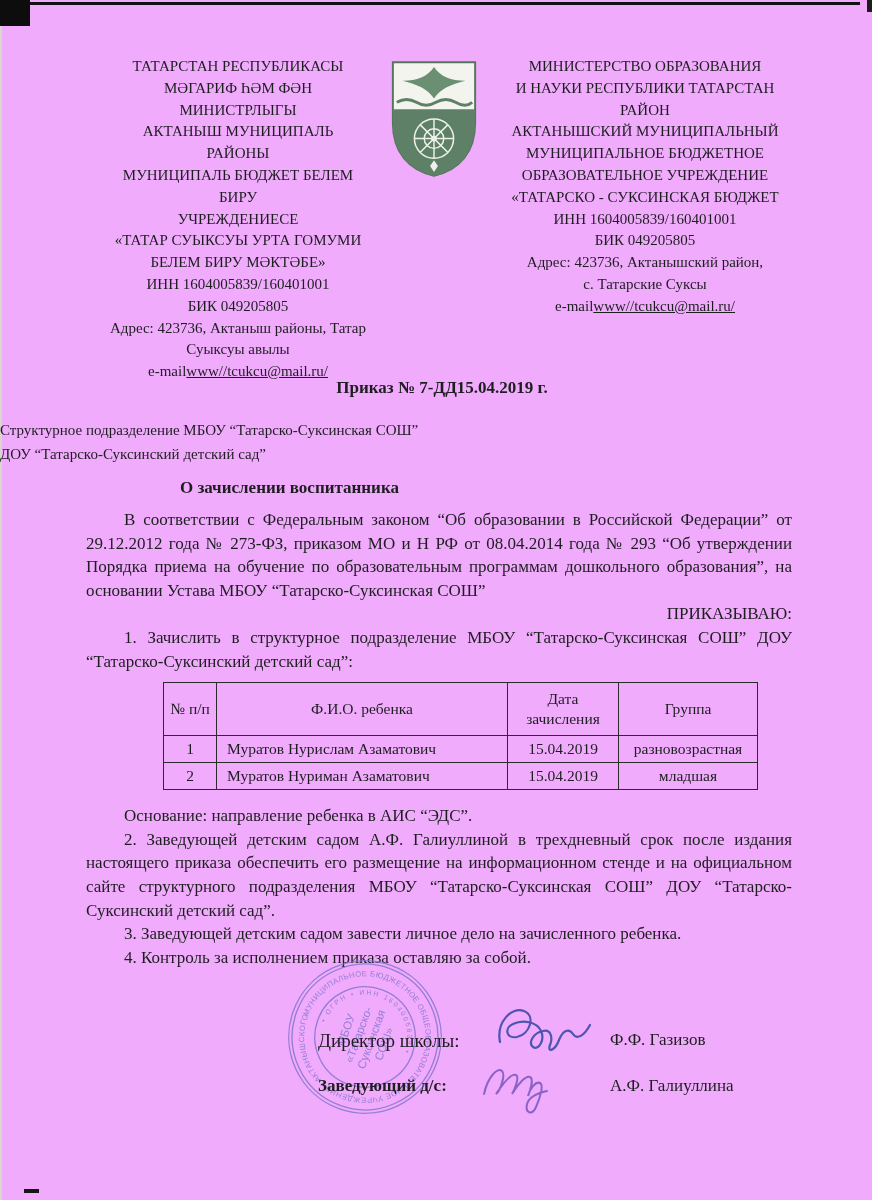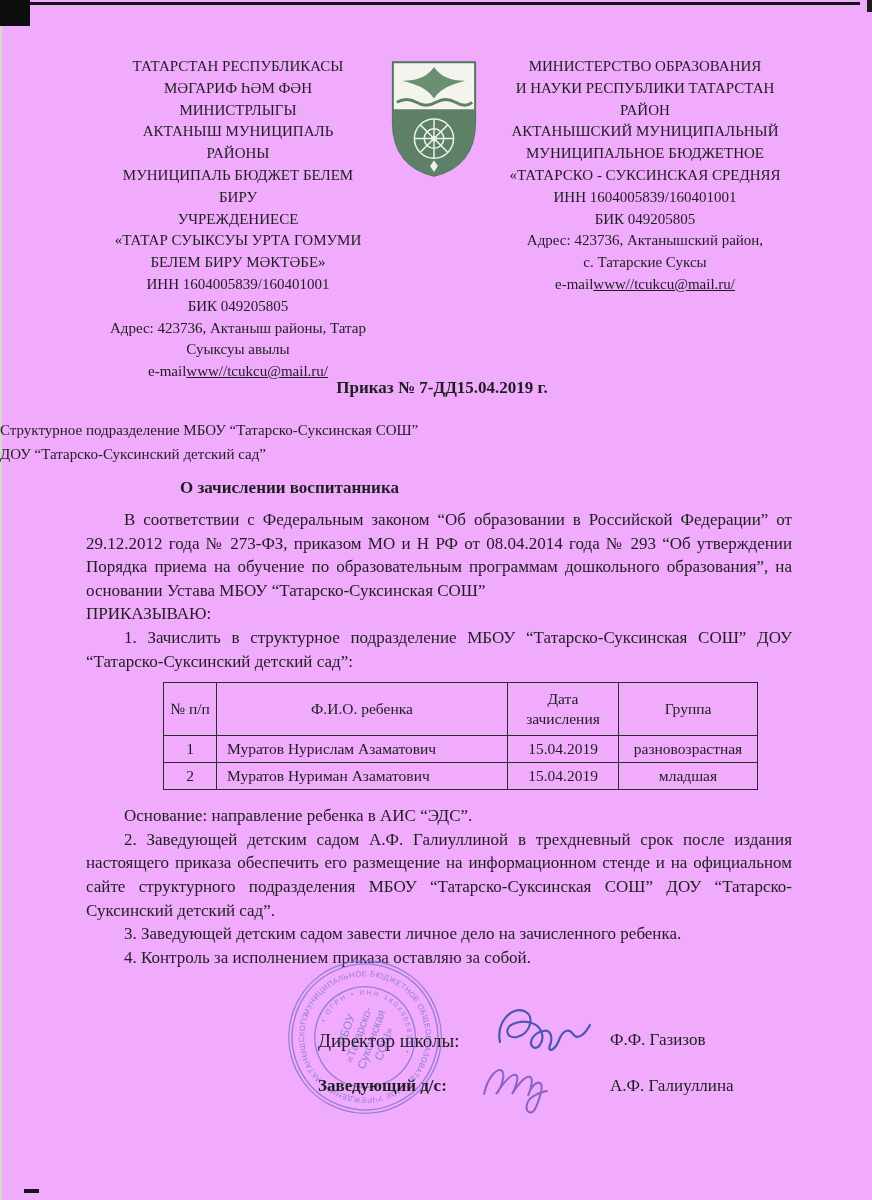--- a/index.html
+++ b/index.html
@@ -24,21 +24,21 @@
   .url{text-decoration:underline;}
 
   
   .order-line{position:absolute;top:378px;left:86px;right:74px;display:flex;justify-content:center;font-weight:bold;font-size:17px;}
 
   .doc-subtitle{position:absolute;top:418px;left:0;width:100%;font-size:15px;line-height:24px;}
   .doc-subject{position:absolute;top:478px;left:180px;font-weight:bold;font-size:17px;}
 
   .doc-body{position:absolute;top:508px;left:86px;width:706px;font-size:17px;line-height:23.6px;}
   .doc-body p{margin:0;text-align:justify;text-indent:38px;}
-  .doc-body p.center{text-align:left;text-indent:0;}
+  .doc-body p.center{text-align:right;text-indent:0;}
 
   table.enroll{border-collapse:collapse;margin:9px 0 0 77px;font-size:15.5px;}
   table.enroll th,table.enroll td{border:1.2px solid #2b2b2b;font-weight:normal;}
   table.enroll th{height:48px;text-align:center;vertical-align:middle;padding:2px 5px;line-height:20px;}
   table.enroll td{height:24px;padding:1px 6px;text-align:center;}
   table.enroll td.fio{text-align:left;padding-left:10px;}
   .col-num{width:42px;}
   .col-fio{width:280px;}
   .col-date{width:100px;}
   .col-grp{width:128px;}
@@ -99,21 +99,22 @@
         <path d="M48,104 l4,6 -4,6 -4,-6 z" fill="#eef1ea"></path>
       </svg>
     </div>
 
     <div class="org-col org-right">
       <div>МИНИСТЕРСТВО ОБРАЗОВАНИЯ</div>
       <div>И НАУКИ РЕСПУБЛИКИ ТАТАРСТАН</div>
       <div>РАЙОН</div>
       <div>АКТАНЫШСКИЙ МУНИЦИПАЛЬНЫЙ</div>
       <div>МУНИЦИПАЛЬНОЕ БЮДЖЕТНОЕ</div>
-      <div>«ТАТАРСКО - СУКСИНСКАЯ СРЕДНЯЯ</div>
+      <div>ОБРАЗОВАТЕЛЬНОЕ УЧРЕЖДЕНИЕ</div>
+      <div>«ТАТАРСКО - СУКСИНСКАЯ БЮДЖЕТ</div>
       <div>ИНН 1604005839/160401001</div>
       <div>БИК 049205805</div>
       <div>Адрес: 423736, Актанышский  район,</div>
       <div>с. Татарские Суксы</div>
       <div><span>e-mail</span><span class="url">www//tcukcu@mail.ru/</span></div>
     </div>
   </div>
 
   <div class="order-line">
     <span>Приказ  №  7-ДД</span>

